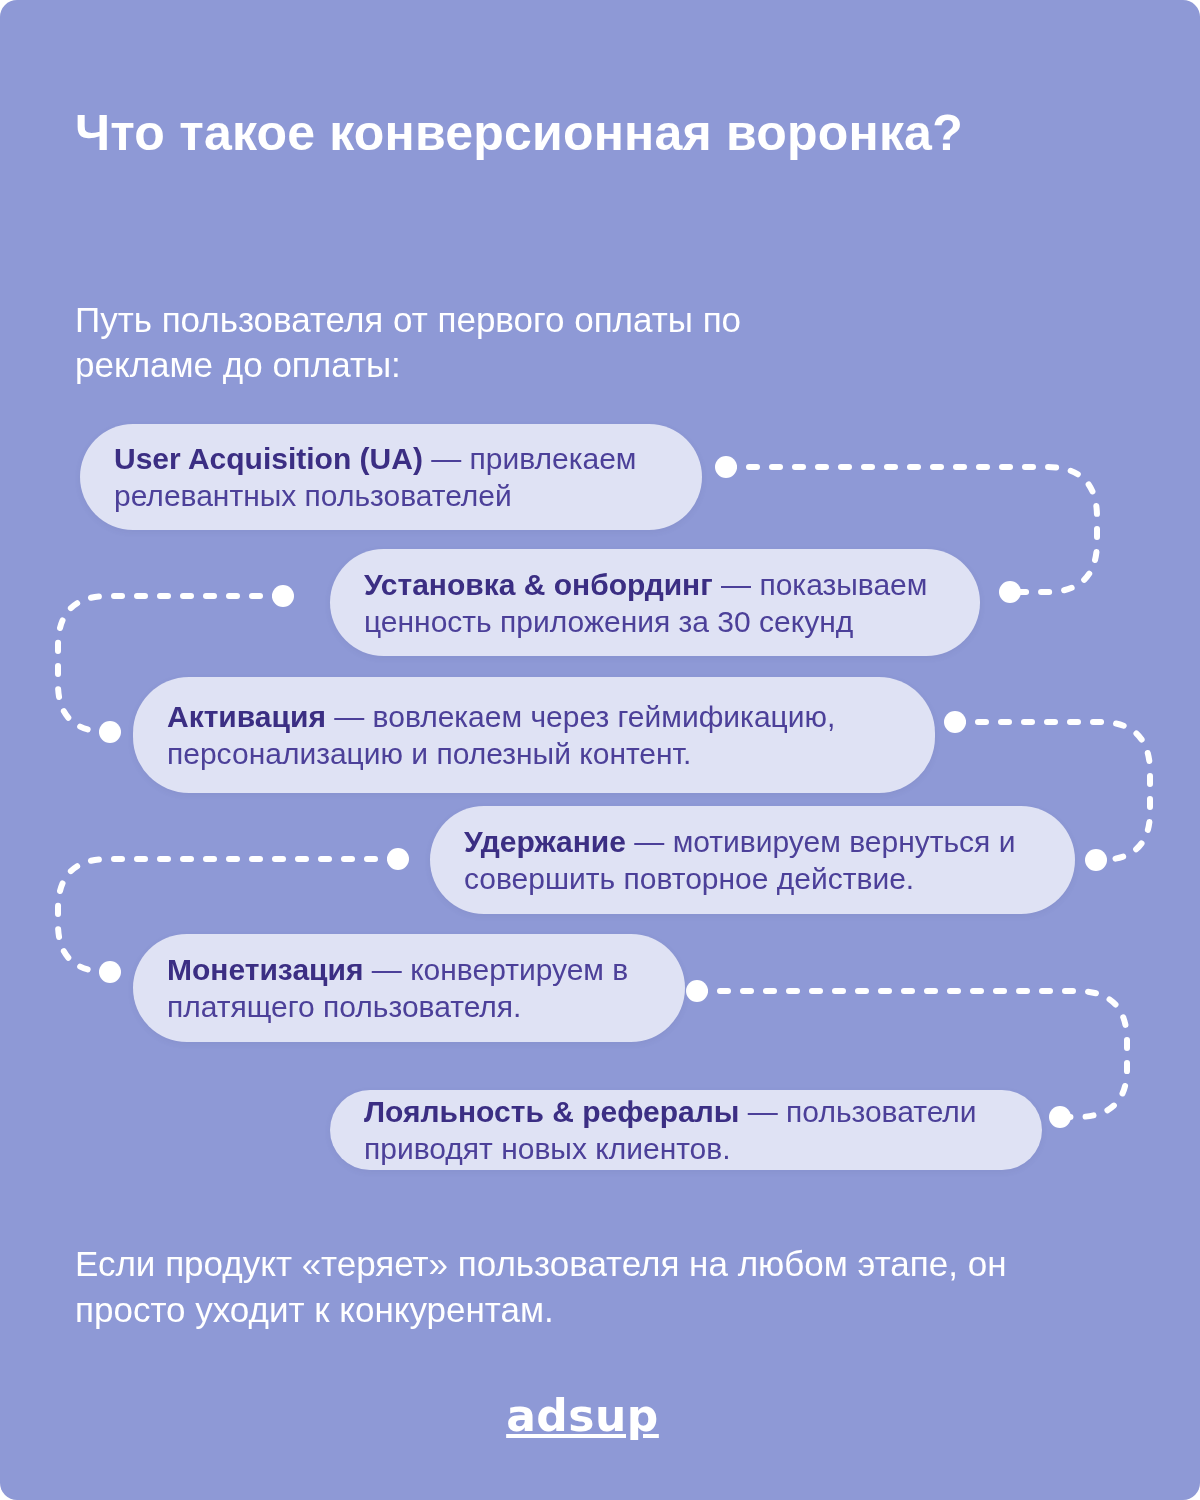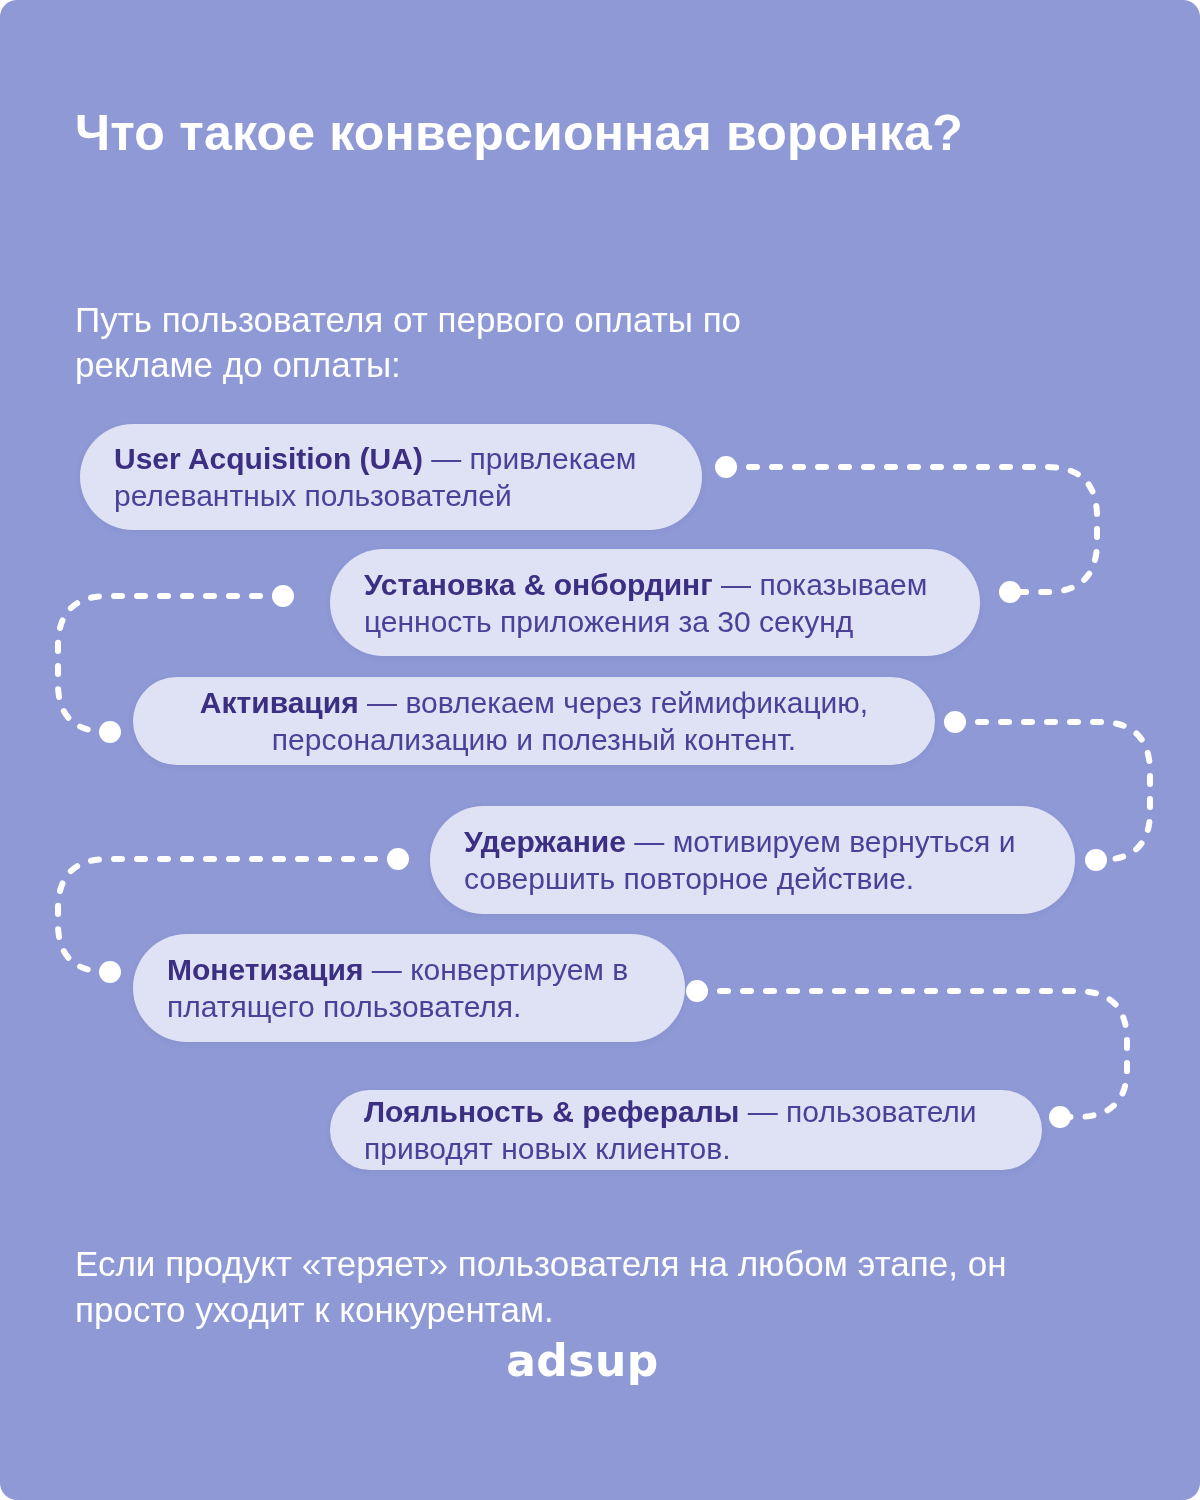--- a/index.html
+++ b/index.html
@@ -58,45 +58,46 @@
     font-size: 30px;
     line-height: 37px;
     color: #4c4099;
   }
   .card .lbl {
     font-weight: 700;
     color: #3b2e83;
   }
   .card-1 { left: 80px;  top: 424px; width: 622px; height: 106px; }
   .card-2 { left: 330px; top: 549px; width: 650px; height: 107px; }
-  .card-3 { left: 133px; top: 677px; width: 802px; height: 88px; text-align: center; }
+  .card-3 { left: 133px; top: 677px; width: 802px; height: 116px; }
   .card-4 { left: 430px; top: 806px; width: 645px; height: 108px; }
   .card-5 { left: 133px; top: 934px; width: 552px; height: 108px; }
   .card-6 { left: 330px; top: 1090px; width: 712px; height: 80px; }
   .note {
     position: absolute;
     left: 75px;
     top: 1206px;
     width: 1010px;
     color: #ffffff;
     font-size: 35px;
     line-height: 46px;
     font-weight: 400;
   }
   .logo {
     position: absolute;
     left: 0;
-    top: 1335px;
+    top: 1390px;
     width: 1165px;
     text-align: center;
     color: #ffffff;
     font-size: 44px;
     font-weight: 700;
     letter-spacing: 0.5px;
     font-family: "DejaVu Sans", sans-serif;
+    text-decoration: underline;
   }
 </style>
 </head>
 <body>
 
 <div class="canvas">
 
   <h1 class="title">Что такое конверсионная воронка?</h1>
 
   <p class="subtitle">Путь пользователя от первого оплаты по рекламе до оплаты:</p>

